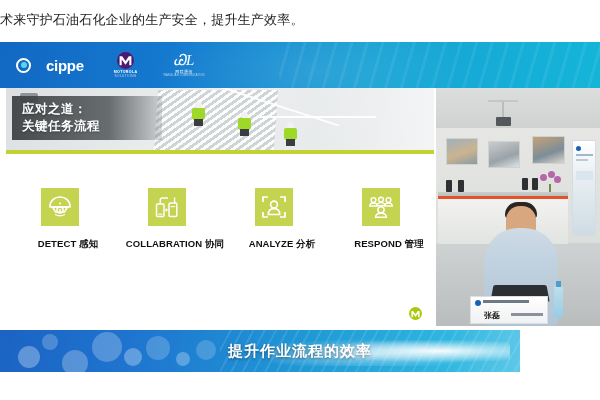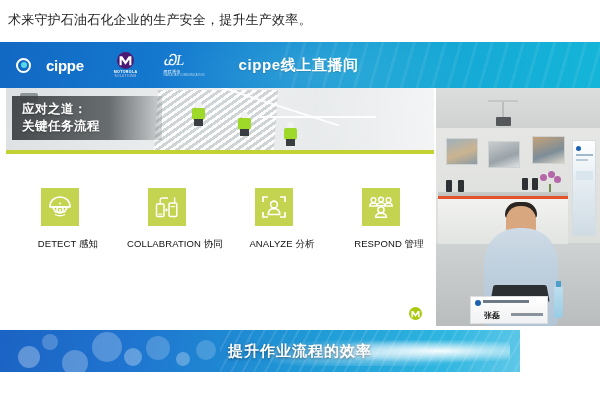--- a/index.html
+++ b/index.html
@@ -8,21 +8,21 @@
     background: #ffffff;
     font-family: "Liberation Sans", "DejaVu Sans", sans-serif;
     overflow: hidden;
   }
   #stage { position: relative; width: 600px; height: 400px; background: #fff; }
 
   
   .article-text {
     position: absolute; left: 0; top: 6px; width: 600px; height: 28px;
     font-size: 13px; color: #1c1c1c; line-height: 28px;
-    white-space: nowrap; overflow: hidden; padding-left: 8px;
+    white-space: nowrap; overflow: hidden; padding-left: 0px;
     letter-spacing: 0.2px;
   }
 
   
   .header-bar {
     position: absolute; left: 0; top: 42px; width: 600px; height: 46px;
     background: linear-gradient(100deg, #1268c3 0%, #1479cf 28%, #17a2d4 62%, #14b5d8 100%);
     overflow: hidden;
   }
   .header-bar .swoosh {
@@ -67,21 +67,21 @@
   .moto-badge svg { display: block; }
   .moto-name {
     font-size: 3.6px; color: #ffffff; letter-spacing: 0.35px; font-weight: bold;
     margin-top: 1px;
   }
   .moto-sub {
     font-size: 3.2px; color: #d8cfe6; letter-spacing: 0.4px; margin-top: 0.5px;
   }
 
   
-  .partner-logo { margin-left: 26px; display: flex; flex-direction: column; align-items: flex-start; }
+  .partner-logo { margin-left: 26px; display: flex; flex-direction: column; align-items: center; }
   .partner-mark { color: #ffffff; font-size: 15px; font-style: italic; line-height: 15px; font-family: "Liberation Serif", serif; }
   .partner-name { font-size: 4px; color: #e6f3fb; letter-spacing: 0.3px; margin-top: 1px; }
   .partner-sub { font-size: 2.6px; color: #bcdcef; letter-spacing: 0.2px; }
 
   .hdr-title {
     margin-left: 34px; color: #ffffff; font-size: 15px; font-weight: bold;
     letter-spacing: 0.6px; text-shadow: 0 1px 1px rgba(0,0,0,0.12);
   }
 
   
@@ -165,21 +165,21 @@
     position: absolute; left: 0; top: 100px; width: 428px;
     display: flex; justify-content: space-around; align-items: flex-start;
   }
   .icon-cell { display: flex; flex-direction: column; align-items: center; width: 100px; }
   .icon-tile {
     width: 38px; height: 38px; background: #c4d350;
     display: flex; align-items: center; justify-content: center;
   }
   .icon-tile svg { display: block; }
   .icon-label {
-    margin-top: 12px; font-size: 9.5px; color: #111111; font-weight: normal;
+    margin-top: 12px; font-size: 9.5px; color: #111111; font-weight: bold;
     white-space: nowrap; letter-spacing: 0.1px; padding-left: 17px;
   }
   .moto-watermark {
     position: absolute; right: 12px; bottom: 6px;
     width: 13px; height: 13px; border-radius: 50%; background: #a9c90f;
     display: flex; align-items: center; justify-content: center;
   }
 
   
   .video-panel {
@@ -334,21 +334,20 @@
         <span class="moto-name">MOTOROLA</span>
         <span class="moto-sub">SOLUTIONS</span>
       </div>
 
       <div class="partner-logo">
         <span class="partner-mark">ᏊL</span>
         <span class="partner-name">网联通信</span>
         <span class="partner-sub">WANGLIAN COMMUNICATION</span>
       </div>
 
-      <div class="hdr-title">cippe线上直播间</div>
     </div>
   </div>
 
   <div class="content">
 
     <div class="slide">
 
       <div class="slide-banner">
         <div class="banner-photo">
           <div class="vessel"></div>

